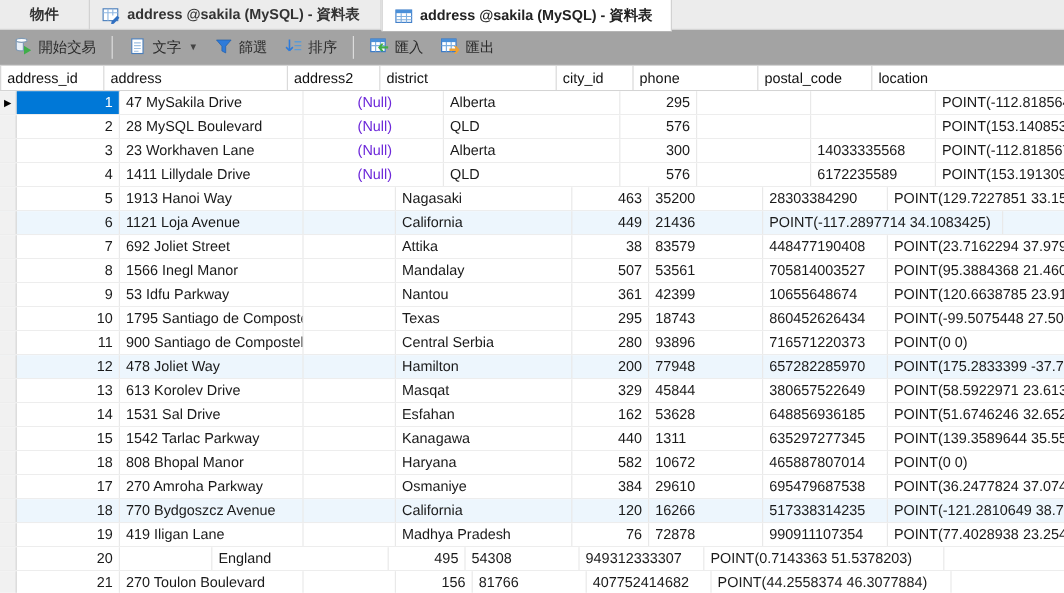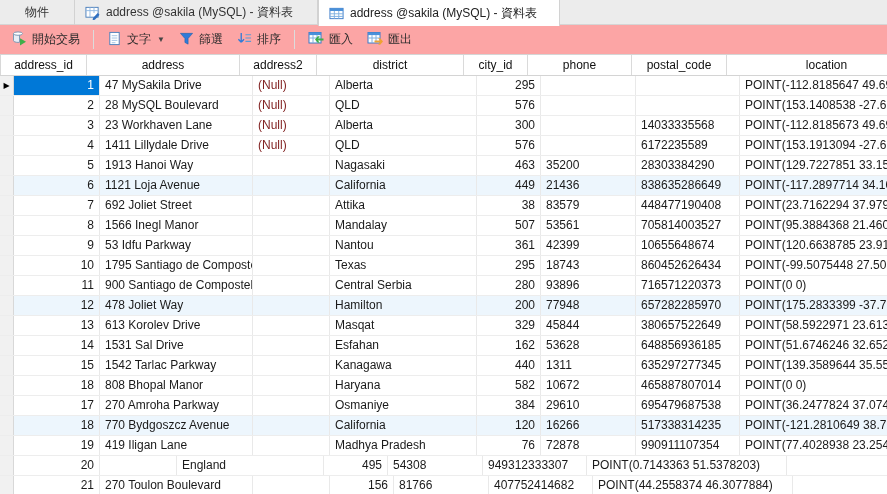--- a/index.html
+++ b/index.html
@@ -1,48 +1,48 @@
 <!DOCTYPE html>
 <html><head>
 <meta charset="utf-8">
 <style>
   * { margin:0; padding:0; box-sizing:border-box; }
   html,body { width:887px; height:494px; overflow:hidden; background:#fff;
     font-family:"Liberation Sans", sans-serif; font-size:12px; color:#1a1a1a; }
 
   
-  .tabbar { display:flex; height:25px; background:#ececec; border-bottom:1px solid #d5d5d5; }
+  .tabbar { display:flex; height:25px; background:#ececec; border-bottom:1px solid #d5d5d5;font-weight:bold; }
   .tab { display:flex; align-items:center; gap:6px; padding:0 10px; height:25px;
          border-right:1px solid #d2d2d2; color:#333; white-space:nowrap; overflow:hidden; }
   .tab.first { width:75px; justify-content:center; }
   .tab.mid { width:243px; }
   .tab.active { width:242px; background:#fff; border-left:1px solid #d2d2d2; height:26px; color:#222; }
   .tab .ticon { flex:0 0 auto; display:flex; }
 
   
-  .toolbar { display:flex; align-items:center; height:30px; background:#fca5a5;
+  .toolbar { display:flex; align-items:center; height:30px; background:#a3a3a3;
              border-bottom:1px solid #d5d5d5; padding-left:4px; }
   .tbtn { display:flex; align-items:center; gap:5px; padding:3px 7px; border-radius:2px; color:#2b2b2b; }
   .tsep { width:1px; height:19px; background:#dcdcdc; margin:0 6px; }
   .caret { font-size:8px; color:#444; margin-left:1px; }
 
   
   .grid-header { display:flex; height:21px; line-height:20px; background:#fff;
                  border-bottom:1px solid #d4d4d4; }
-  .hcell { padding:0 5px; border-right:1px solid #dadada; overflow:hidden; white-space:nowrap; color:#111;text-align:center; }
+  .hcell { padding:0 5px; border-right:1px solid #dadada; overflow:hidden; white-space:nowrap; color:#111; }
   .gutter-head { width:14px; padding:0; background:#f4f4f4; border-right:1px solid #d8d8d8; }
 
   .grid-row { display:flex; height:20px; line-height:19px; border-bottom:1px solid #ededed; background:#fff; }
   .grid-row:nth-child(6n) { background:#edf6fd; }
   .gutter-cell { width:14px; flex:0 0 14px; background:#f1f1f1; border-right:1px solid #d8d8d8;
                  display:flex; align-items:center; justify-content:center;
                  font-size:8px; color:#000; }
   .cell { padding:0 5px; border-right:1px solid #e9e9e9; overflow:hidden; white-space:nowrap; }
   .cell.num { text-align:right; }
-  .cell.null { color:#7f1d1d; }
+  .cell.null { color:#6d28d9;margin-left:40px; }
   .cell.selected { background:#0078d7; color:#fff; }
 
   .col-0{width:86px;flex:0 0 86px}
   .col-1{width:153px;flex:0 0 153px}
   .col-2{width:77px;flex:0 0 77px}
   .col-3{width:147px;flex:0 0 147px}
   .col-4{width:64px;flex:0 0 64px}
   .col-5{width:95px;flex:0 0 95px}
   .col-6{width:104px;flex:0 0 104px}
   .col-7{width:200px;flex:0 0 200px}
@@ -209,21 +209,20 @@
       <div class="cell col-7">POINT(129.7227851 33.1591974)</div>
     </div>
     <div class="grid-row">
       <div class="gutter-cell"></div>
       <div class="cell col-0 num">6</div>
       <div class="cell col-1">1121 Loja Avenue</div>
       <div class="cell col-2"></div>
       <div class="cell col-3">California</div>
       <div class="cell col-4 num">449</div>
       <div class="cell col-5">21436</div>
-      <div class="cell col-6">838635286649</div>
       <div class="cell col-7">POINT(-117.2897714 34.1083425)</div>
     </div>
     <div class="grid-row">
       <div class="gutter-cell"></div>
       <div class="cell col-0 num">7</div>
       <div class="cell col-1">692 Joliet Street</div>
       <div class="cell col-2"></div>
       <div class="cell col-3">Attika</div>
       <div class="cell col-4 num">38</div>
       <div class="cell col-5">83579</div>

